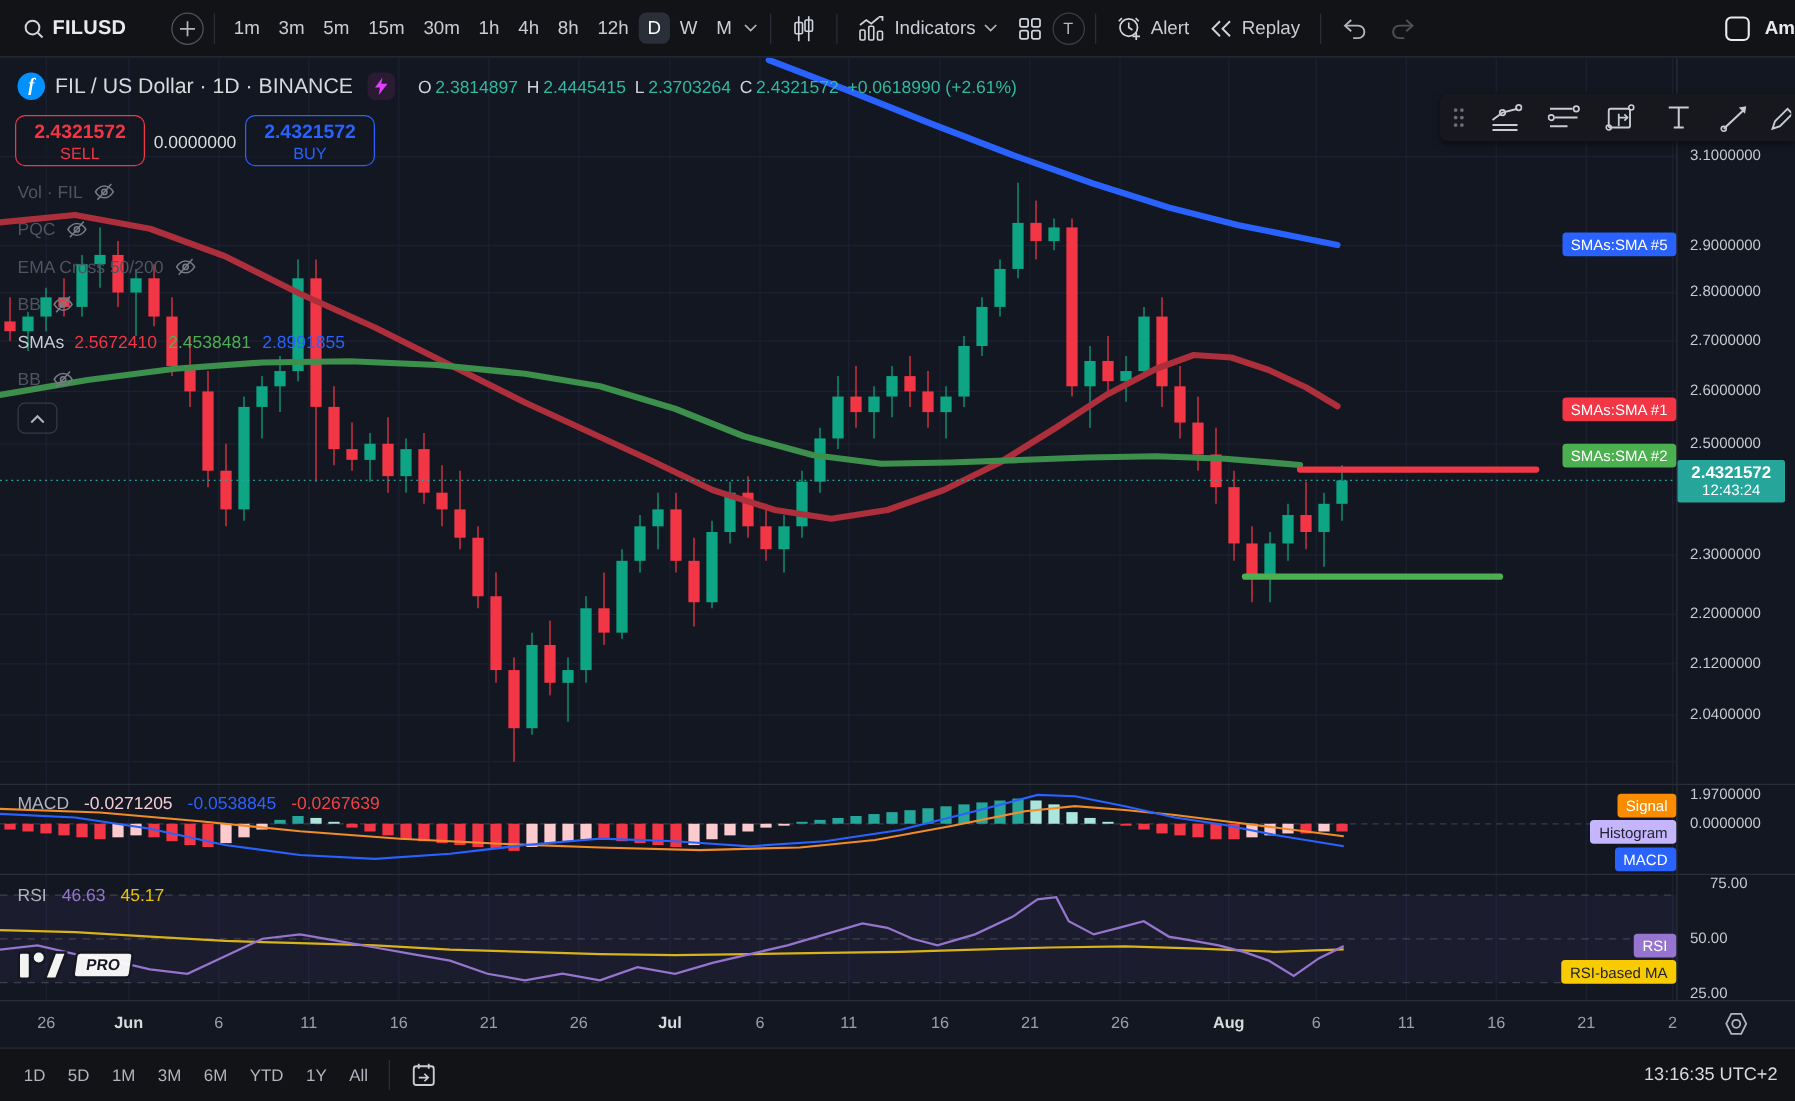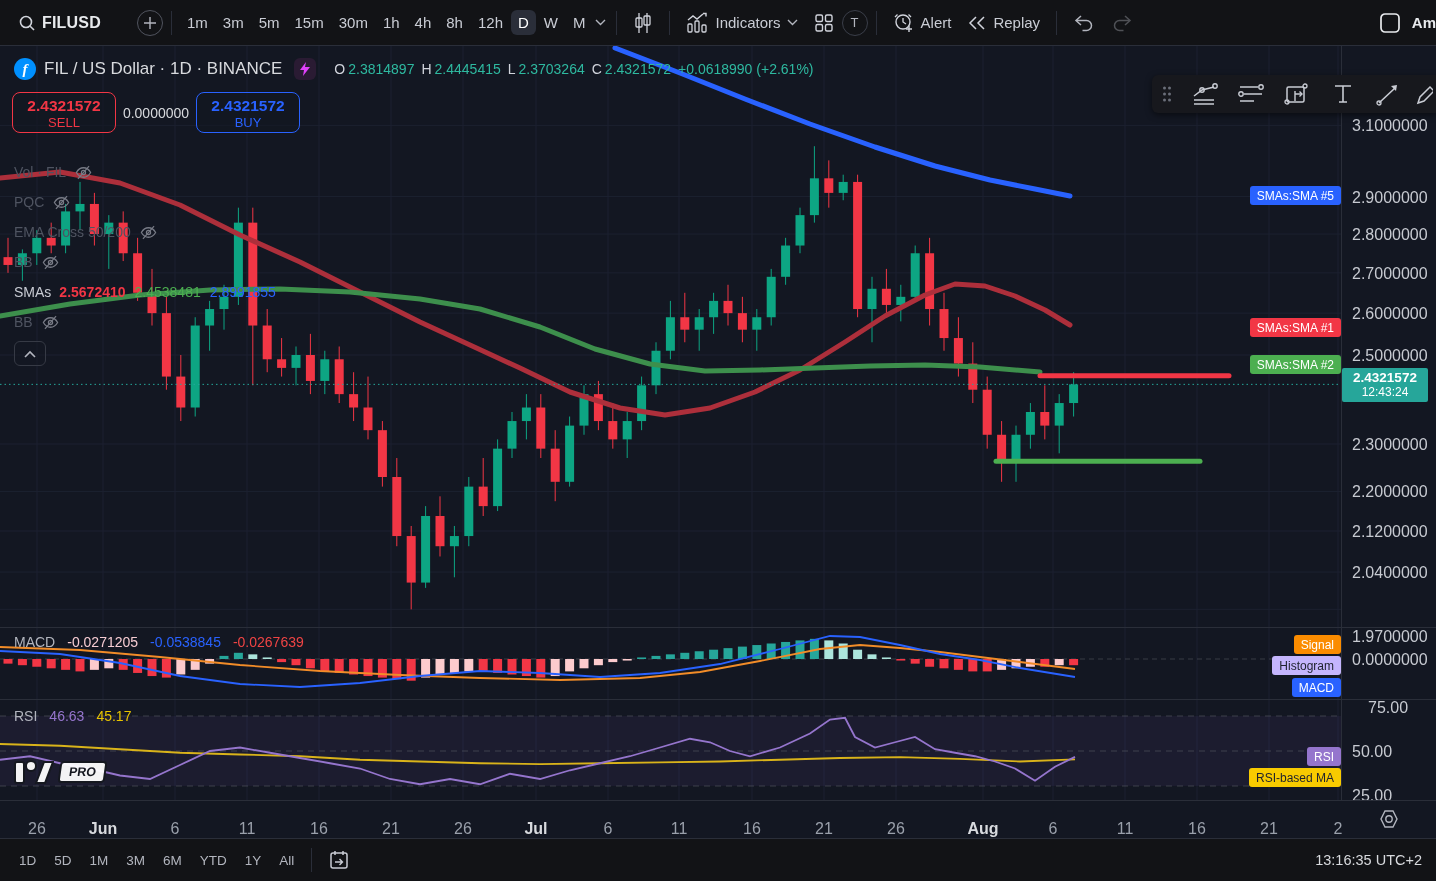--- a/index.html
+++ b/index.html
@@ -30,21 +30,21 @@
   }
   #user-chip { display:flex; align-items:center; gap:10px; margin-left:auto; padding-right:0; }
   #user-label { font-size:15px; color:#e8eaed; font-weight:bold; }
   
   #chart-root { position:absolute; left:0; top:46px; width:1436px; height:754px; }
   #chart-svg { position:absolute; left:0; top:0; }
   #price-axis {
     position:absolute; left:1341px; top:0; width:95px; height:754px;
     border-left:1px solid #2a2e39; background:#131722; z-index:5;
   }
-  .axis-label { position:absolute; left:10px; font-size:16px; color:#c7cad1; white-space:nowrap; }
+  .axis-label { position:absolute; left:10px; font-size:12px; color:#c7cad1; white-space:nowrap; }
   .pane-sep { position:absolute; left:0; width:1436px; height:1px; background:#2a2e39; z-index:6; }
   
   #symbol-legend { position:absolute; left:14px; top:12px; display:flex; align-items:center; gap:8px; z-index:20; }
   #fil-logo {
     width:22px; height:22px; border-radius:50%; background:#0090ff;
     color:#fff; font-size:15px; font-style:italic; font-weight:bold;
     display:flex; align-items:center; justify-content:center; font-family:"Liberation Serif", serif;
   }
   #symbol-title { font-size:17px; color:#d8dade; }
   #idea-icon { width:22px; height:22px; border-radius:6px; background:#2a1b33; display:flex; align-items:center; justify-content:center; margin-left:4px; }
@@ -53,21 +53,21 @@
   .ohlc-v { color:#2eb9a0; }
   
   #trade-row { position:absolute; left:12px; top:46px; display:flex; align-items:center; z-index:20; }
   .trade-btn { width:104px; height:41px; border-radius:8px; background:rgba(19,23,34,.6); text-align:center; cursor:pointer; padding-top:3px; }
   #sell-btn { border:1.5px solid #f23645; color:#f23645; }
   #buy-btn  { border:1.5px solid #2962ff; color:#2962ff; margin-left:0; }
   .trade-price { font-size:15.5px; font-weight:bold; line-height:19px; }
   .trade-label { font-size:13px; line-height:15px; }
   #spread-box { width:76px; text-align:center; color:#d8dade; font-size:14px; margin:0 2px; }
   
-  #legend-stack { position:absolute; left:14px; top:111px; z-index:20; }
+  #legend-stack { position:absolute; left:14px; top:92px; z-index:20; }
   .legend-row { display:flex; align-items:center; gap:8px; height:30px; }
   .legend-label { font-size:14px; color:#4f5461; }
   .legend-label.on { color:#c9ccd4; }
   .legend-vals { display:flex; gap:9px; font-size:14px; }
   #legend-collapse {
     margin-top:4px; width:32px; height:25px; border:1px solid #363a45; border-radius:6px;
     display:flex; align-items:center; justify-content:center; cursor:pointer; background:rgba(19,23,34,.5);
   }
   
   .line-badge {
@@ -89,21 +89,21 @@
   #float-toolbar {
     position:absolute; left:1152px; top:29px; width:284px; height:38px; background:#17181d;
     border-radius:6px 0 0 6px; display:flex; align-items:center; gap:0; z-index:30; box-shadow:0 2px 6px rgba(0,0,0,.5);
   }
   .ft-item { width:46px; display:flex; align-items:center; justify-content:center; cursor:pointer; }
   
   #time-axis {
     position:absolute; left:0; top:800px; width:1436px; height:38px;
     background:#131722; border-top:1px solid #2a2e39; z-index:25;
   }
-  .time-tick { position:absolute; top:19px; transform:translateX(-50%); font-size:16px; color:#9aa0ab; }
+  .time-tick { position:absolute; top:9px; transform:translateX(-50%); font-size:13px; color:#9aa0ab; }
   .time-tick.month { color:#d8dade; font-weight:bold; }
   #axis-gear { position:absolute; left:1378px; top:7px; cursor:pointer; }
   
   #bottom-toolbar {
     position:absolute; left:0; top:838px; width:1436px; height:43px;
     background:#121316; border-top:1px solid #2a2e39; display:flex; align-items:center; z-index:40;
   }
   .range-btn { color:#b2b5be; font-size:13.5px; padding:4px 9px; border-radius:5px; cursor:pointer; flex:none; }
   #clock { margin-left:auto; margin-right:14px; font-size:14.5px; color:#d8dade; }
   svg { display:block; }
@@ -579,21 +579,21 @@
             <svg width="19" height="19" viewBox="0 0 24 24">
               <path d="M3 12s3.5-6 9-6 9 6 9 6-3.5 6-9 6-9-6-9-6z" fill="none" stroke="#787b86" stroke-width="1.6"></path>
               <circle cx="12" cy="12" r="2.6" fill="none" stroke="#787b86" stroke-width="1.6"></circle>
               <line x1="5" y1="20" x2="19" y2="4" stroke="#787b86" stroke-width="1.6"></line>
             </svg>
           </span>
         </div>
         <div class="legend-row">
           <span class="legend-label on">SMAs</span>
           <span class="legend-vals">
-            <span style="color: rgb(242, 54, 69); font-weight: bold;">2.5672410</span>
+            <span style="color: rgb(242, 54, 69);">2.5672410</span>
             <span style="color: rgb(76, 175, 80);">2.4538481</span>
             <span style="color: rgb(41, 98, 255);">2.8991855</span>
           </span>
         </div>
         <div class="legend-row">
           <span class="legend-label">BB</span>
           <span>
             <svg width="19" height="19" viewBox="0 0 24 24">
               <path d="M3 12s3.5-6 9-6 9 6 9 6-3.5 6-9 6-9-6-9-6z" fill="none" stroke="#787b86" stroke-width="1.6"></path>
               <circle cx="12" cy="12" r="2.6" fill="none" stroke="#787b86" stroke-width="1.6"></circle>

